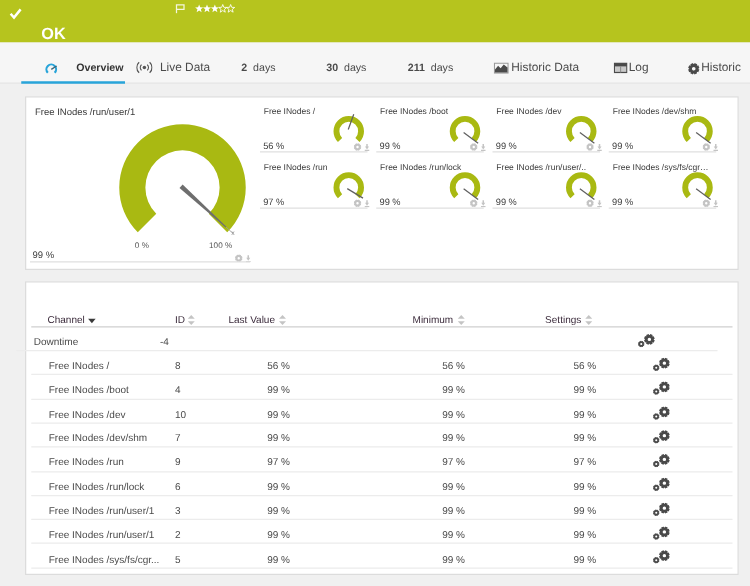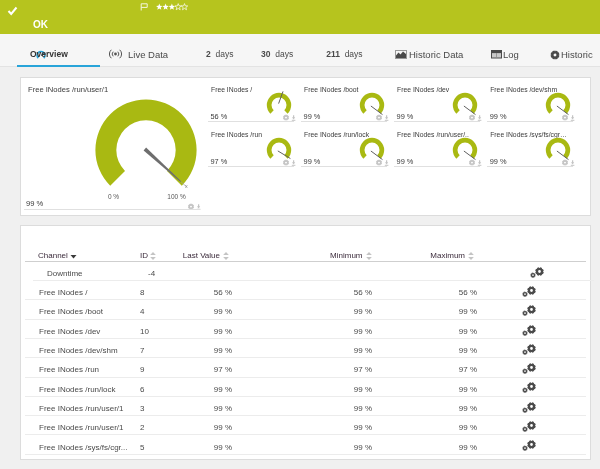--- a/index.html
+++ b/index.html
@@ -15,38 +15,38 @@
   <svg style="position:absolute;left:140px;top:3px;opacity:.85" width="9" height="8" viewBox="0 0 9 8">
     <path d="M1.2 7.5 L1.2 0.8 L7.2 0.8 L7.2 4.4 L1.2 4.4" fill="none" stroke="#fff" stroke-width="1"></path>
   </svg>
   <svg style="position:absolute;left:156px;top:3px" width="33" height="9" viewBox="0 0 33 9">
         <polygon points="3.30,0.60 2.46,2.84 0.07,2.95 1.94,4.44 1.30,6.75 3.30,5.43 5.30,6.75 4.66,4.44 6.53,2.95 4.14,2.84" fill="#fff"></polygon>
         <polygon points="9.60,0.60 8.76,2.84 6.37,2.95 8.24,4.44 7.60,6.75 9.60,5.43 11.60,6.75 10.96,4.44 12.83,2.95 10.44,2.84" fill="#fff"></polygon>
         <polygon points="15.90,0.60 15.06,2.84 12.67,2.95 14.54,4.44 13.90,6.75 15.90,5.43 17.90,6.75 17.26,4.44 19.13,2.95 16.74,2.84" fill="#fff"></polygon>
         <polygon points="22.20,0.60 21.36,2.84 18.97,2.95 20.84,4.44 20.20,6.75 22.20,5.43 24.20,6.75 23.56,4.44 25.43,2.95 23.04,2.84" fill="none" stroke="#fff" stroke-width="0.7"></polygon>
         <polygon points="28.50,0.60 27.66,2.84 25.27,2.95 27.14,4.44 26.50,6.75 28.50,5.43 30.50,6.75 29.86,4.44 31.73,2.95 29.34,2.84" fill="none" stroke="#fff" stroke-width="0.7"></polygon>
       </svg>
-  <div style="position:absolute;left:33px;top:19px;font-size:10px;font-weight:bold;color:#fff">OK</div>
+  <div style="position:absolute;left:33px;top:19px;font-size:13px;font-weight:bold;color:#fff">OK</div>
 </div>
 
 <div style="position:absolute;left:0;top:34px;width:600px;height:33px;background:#f6f6f6;border-bottom:1px solid #e3e3e3;box-sizing:border-box">
   <svg style="position:absolute;left:35.5px;top:16px" width="10" height="10" viewBox="0 0 11 11">
         <path d="M 1.82 9.68 A 5.2 5.2 0 1 1 9.18 9.68 L 7.83 8.33 A 3.3 3.3 0 1 0 3.17 8.33 Z" fill="#28a4d9"></path>
         <line x1="5.5" y1="6" x2="10.3" y2="3.1" stroke="#3d6575" stroke-width="1.2"></line>
       </svg>
-  <div style="position:absolute;left:30px;top:15px;font-size:8.5px;font-weight:bold;color:#333;white-space:nowrap">Overview</div>
+  <div style="position:absolute;left:61px;top:15px;font-size:8.5px;font-weight:bold;color:#333;white-space:nowrap">Overview</div>
   <svg style="position:absolute;left:109px;top:15px" width="13" height="10" viewBox="0 0 13 10">
         <circle cx="6.5" cy="5" r="1.4" fill="#555"></circle>
         <path d="M4.2 2.7 A3.3 3.3 0 0 0 4.2 7.3" fill="none" stroke="#555" stroke-width="1"></path>
         <path d="M8.8 2.7 A3.3 3.3 0 0 1 8.8 7.3" fill="none" stroke="#555" stroke-width="1"></path>
         <path d="M2.3 0.8 A5.6 5.6 0 0 0 2.3 9.2" fill="none" stroke="#555" stroke-width="1"></path>
         <path d="M10.7 0.8 A5.6 5.6 0 0 1 10.7 9.2" fill="none" stroke="#555" stroke-width="1"></path>
       </svg>
   <div style="position:absolute;left:128px;top:15px;font-size:9.5px;font-weight:normal;color:#4a4a4a;white-space:nowrap">Live Data</div>
-  <div style="position:absolute;left:206px;top:15px;font-size:8.5px;font-weight:normal;color:#4a4a4a;white-space:nowrap"><b>2</b>&nbsp;&nbsp;days</div>
+  <div style="position:absolute;left:193px;top:15px;font-size:8.5px;font-weight:normal;color:#4a4a4a;white-space:nowrap"><b>2</b>&nbsp;&nbsp;days</div>
   <div style="position:absolute;left:261px;top:15px;font-size:8.5px;font-weight:normal;color:#4a4a4a;white-space:nowrap"><b>30</b>&nbsp;&nbsp;days</div>
   <div style="position:absolute;left:326.2px;top:15px;font-size:8.5px;font-weight:normal;color:#4a4a4a;white-space:nowrap"><b>211</b>&nbsp;&nbsp;days</div>
   <svg style="position:absolute;left:395px;top:16px" width="12" height="9" viewBox="0 0 12 9">
         <rect x="0.5" y="0.5" width="11" height="8" fill="none" stroke="#999" stroke-width="1"></rect>
         <path d="M1 8 L1 5.5 L3.5 2.5 L5.5 4.5 L8 1.5 L11 4 L11 8 Z" fill="#4a4a4a"></path>
       </svg>
   <div style="position:absolute;left:409px;top:15px;font-size:9.5px;font-weight:normal;color:#4a4a4a;white-space:nowrap">Historic Data</div>
   <svg style="position:absolute;left:490.5px;top:16px" width="11" height="9" viewBox="0 0 11 9">
         <rect x="0.5" y="0.5" width="10" height="7.5" fill="#c9c9c9" stroke="#4a4a4a" stroke-width="1"></rect>
         <rect x="0.5" y="0.5" width="10" height="2.6" fill="#4a4a4a"></rect>
@@ -298,28 +298,28 @@
   <div style="position:absolute;left:140px;top:250.5px;width:80px;text-align:right;font-size:8px;color:#3b2b3b">Last Value</div>
   <svg width="6" height="8" viewBox="0 0 6 8" style="position:absolute;left:222.5px;top:251.5px">
       <polygon points="3,0 5.8,3 0.2,3" fill="#c4c4c4"></polygon>
       <polygon points="3,8 5.8,5 0.2,5" fill="#c4c4c4"></polygon>
     </svg>
   <div style="position:absolute;left:290px;top:250.5px;width:72.5px;text-align:right;font-size:8px;color:#3b2b3b">Minimum</div>
   <svg width="6" height="8" viewBox="0 0 6 8" style="position:absolute;left:365.5px;top:251.5px">
       <polygon points="3,0 5.8,3 0.2,3" fill="#c4c4c4"></polygon>
       <polygon points="3,8 5.8,5 0.2,5" fill="#c4c4c4"></polygon>
     </svg>
-  <div style="position:absolute;left:390px;top:250.5px;width:75px;text-align:right;font-size:8px;color:#3b2b3b">Maximum</div>
+  <div style="position:absolute;left:390px;top:250.5px;width:75px;text-align:right;font-size:8px;color:#3b2b3b">Settings</div>
   <svg width="6" height="8" viewBox="0 0 6 8" style="position:absolute;left:468px;top:251.5px">
       <polygon points="3,0 5.8,3 0.2,3" fill="#c4c4c4"></polygon>
       <polygon points="3,8 5.8,5 0.2,5" fill="#c4c4c4"></polygon>
     </svg>
   <div style="position:absolute;left:25px;top:261.3px;width:561px;height:1px;background:#cfcfcf"></div>
 
-  <div style="position:absolute;left:28px;top:261.3px;width:571px;height:18px;font-size:8px;color:#4a4a4a">
+  <div style="position:absolute;left:8px;top:261.3px;width:571px;height:18px;font-size:8px;color:#4a4a4a">
     <div style="position:absolute;left:19px;top:7.6px;white-space:nowrap">Downtime</div>
     <div style="position:absolute;left:120px;top:7.6px">-4</div>
     <div style="position:absolute;left:130px;top:7.6px;width:82px;text-align:right"></div>
     <div style="position:absolute;left:280px;top:7.6px;width:72px;text-align:right"></div>
     <div style="position:absolute;left:385px;top:7.6px;width:72px;text-align:right"></div>
     <svg width="16" height="11" viewBox="0 0 16 11" style="position:absolute;left:502px;top:5.4px">
         <circle cx="9.5" cy="4.5" r="2.48" fill="none" stroke="#4a4a4a" stroke-width="2.20"></circle>
         <line x1="12.17" y1="3.42" x2="13.39" y2="2.93" stroke="#4a4a4a" stroke-width="2.20"></line>
         <line x1="10.63" y1="1.85" x2="11.14" y2="0.63" stroke="#4a4a4a" stroke-width="2.20"></line>
         <line x1="8.42" y1="1.83" x2="7.93" y2="0.61" stroke="#4a4a4a" stroke-width="2.20"></line>

